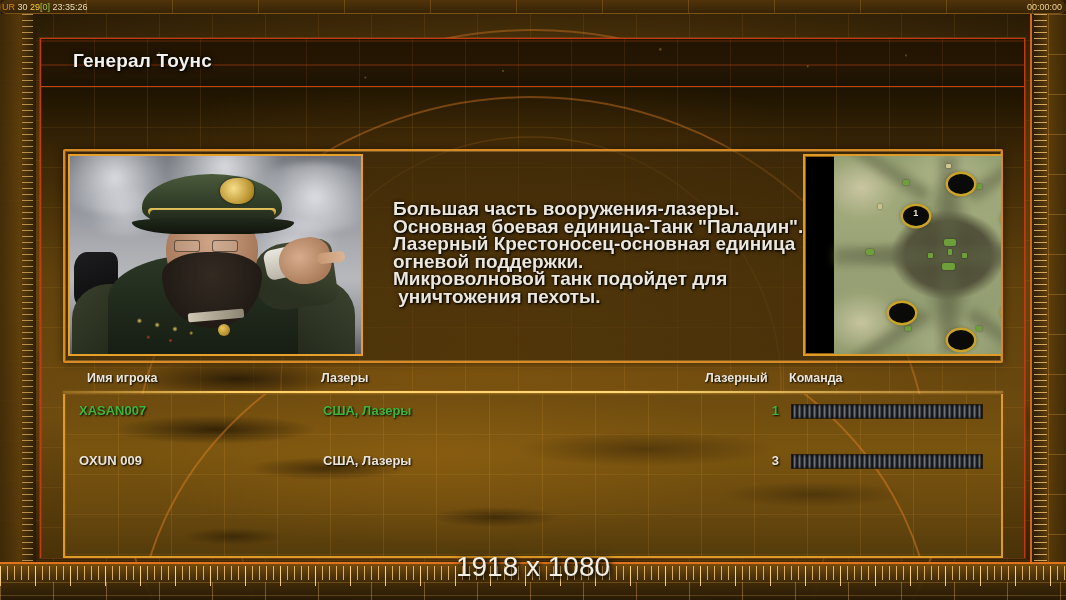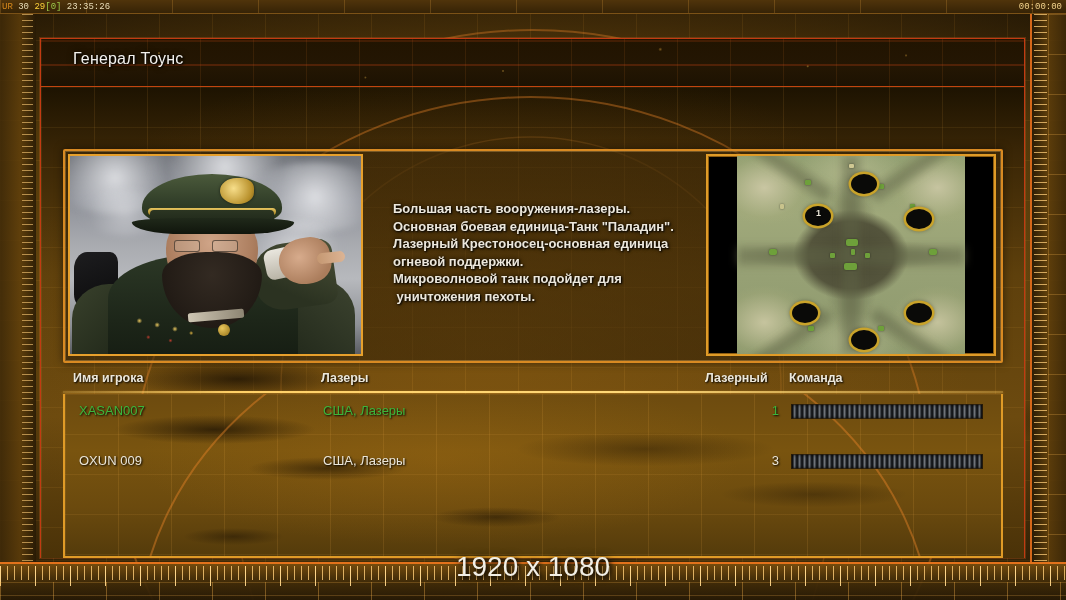--- a/index.html
+++ b/index.html
@@ -43,24 +43,25 @@
   }
   
   .arcs { position: absolute; inset: 0; pointer-events: none; }
 
   
   #topbar {
     position: absolute; left: 0; top: 0; width: 1066px; height: 14px;
     background: linear-gradient(180deg, #50340b, #362306);
     border-bottom: 1px solid rgba(255,170,60,0.25);
     font-size: 9px; line-height: 14px;
-    font-family: Liberation Mono, monospace;
+    font-family: Liberation Sans, sans-serif;
     white-space: nowrap;
     overflow: hidden;
     z-index: 40;
+    border-radius: 7px;
   }
   #topbar .cells {
     position: absolute; inset: 0;
     background-image: linear-gradient(to right, rgba(255,180,70,0.2) 1px, transparent 1px);
     background-size: 86px 100%;
   }
   #topbar .left { position: absolute; left: 2px; top: 0; letter-spacing: 0px; }
   #topbar .right { position: absolute; right: 4px; top: 0; color: #f3d38c; }
   .tb-o { color: #d98a1c; }
   .tb-y { color: #ffd23a; }
@@ -139,21 +140,21 @@
     background-image:
       radial-gradient(circle 1.5px at 12% 30%, rgba(255,200,80,0.5), transparent),
       radial-gradient(circle 1.5px at 47% 68%, rgba(255,200,80,0.45), transparent),
       radial-gradient(circle 2px at 63% 22%, rgba(255,190,70,0.4), transparent),
       radial-gradient(circle 1.5px at 78% 58%, rgba(255,200,80,0.45), transparent),
       radial-gradient(circle 1.5px at 88% 35%, rgba(255,190,70,0.4), transparent),
       radial-gradient(circle 1.5px at 33% 82%, rgba(255,200,80,0.35), transparent);
   }
   #title-text {
     position: absolute; left: 32px; top: 11px;
-    font-size: 16px; font-weight: normal; color: #f4f2ee;
+    font-size: 19px; font-weight: bold; color: #f4f2ee;
     text-shadow: 1px 1px 2px #000, 0 0 6px rgba(0,0,0,0.9);
     letter-spacing: 0.2px;
   }
   #window-body {
     position: relative;
     height: 471px;
     background:
       radial-gradient(ellipse 700px 420px at 45% 55%, rgba(160,104,18,0.35), transparent 70%),
       linear-gradient(180deg, #1d1301 0%, #3a2606 14%, #5e400c 40%, #6c4a0f 70%, #4a3208 100%);
     overflow: hidden;
@@ -322,21 +323,21 @@
     transform: rotate(-5deg);
   }
 
   
   #desc-area {
     position: relative;
     flex: 1 1 auto;
     padding: 46px 0 0 30px;
   }
   #desc-lines {
-    font-size: 13px;
+    font-size: 19px;
     line-height: 17.5px;
     color: #ece7dc;
     font-weight: bold;
     text-shadow: 1px 1px 2px #000, 0 0 4px rgba(0,0,0,0.85);
     white-space: pre;
   }
 
   
   #map-frame {
     position: relative;
@@ -420,21 +421,21 @@
   #list-panel .lp-dirt {
     position: absolute; inset: 0;
     background-image:
       radial-gradient(ellipse 140px 20px at 16% 22%, rgba(24,15,3,0.7), transparent 72%),
       radial-gradient(ellipse 110px 16px at 28% 46%, rgba(24,15,3,0.55), transparent 72%),
       radial-gradient(ellipse 180px 24px at 62% 34%, rgba(24,15,3,0.4), transparent 72%),
       radial-gradient(ellipse 90px 14px at 46% 76%, rgba(24,15,3,0.5), transparent 72%),
       radial-gradient(ellipse 130px 18px at 80% 62%, rgba(24,15,3,0.35), transparent 72%),
       radial-gradient(ellipse 70px 12px at 18% 88%, rgba(24,15,3,0.45), transparent 72%);
   }
-  #rows { position: absolute; inset: 0; }
+  #rows { position: absolute; inset: 0; font-weight: bold; }
   .row {
     position: absolute; left: 0; right: 0; height: 25px;
     font-size: 13px;
   }
   .row .cell { position: absolute; top: 3px; white-space: nowrap;
     text-shadow: 1px 1px 2px #000; }
   .row.me .cell { color: #3cb53c; text-shadow: 1px 1px 2px #000; }
   .row.other .cell { color: #eae5d8; }
   .c-name { left: 14px; }
   .c-army { left: 258px; }
@@ -594,21 +595,21 @@
                   <div class="mspot" style="left: 50%; top: 88%;"></div>
                   <div class="mspot" style="left: 74%; top: 74%;"></div>
                 </div>
             </div>
           </div>
 
         </div>
       </div>
 
       <div id="list-header">
-        <div class="col" style="left:10px">Имя игрока</div>
+        <div class="col" style="left:24px">Имя игрока</div>
         <div class="col" style="left:258px">Лазеры</div>
         <div class="col" style="left:642px">Лазерный</div>
         <div class="col" style="left:726px">Команда</div>
       </div>
       <div id="list-divider"></div>
 
       <div id="list-panel">
         <div class="lp-bg"></div>
         <div class="lp-grid"></div>
         <div class="lp-dirt"></div>
@@ -627,15 +628,15 @@
               <div class="cell c-army">США, Лазеры</div>
               <div class="cell c-team">3</div>
               <div class="pbar" style="width: 192px;"></div>
             </div>
           </div>
       </div>
 
     </div>
   </div>
 
-  <div id="watermark">1920 x 1080</div>
+  <div id="watermark">1918 x 1080</div>
 
 </div>
 
 </body></html>

